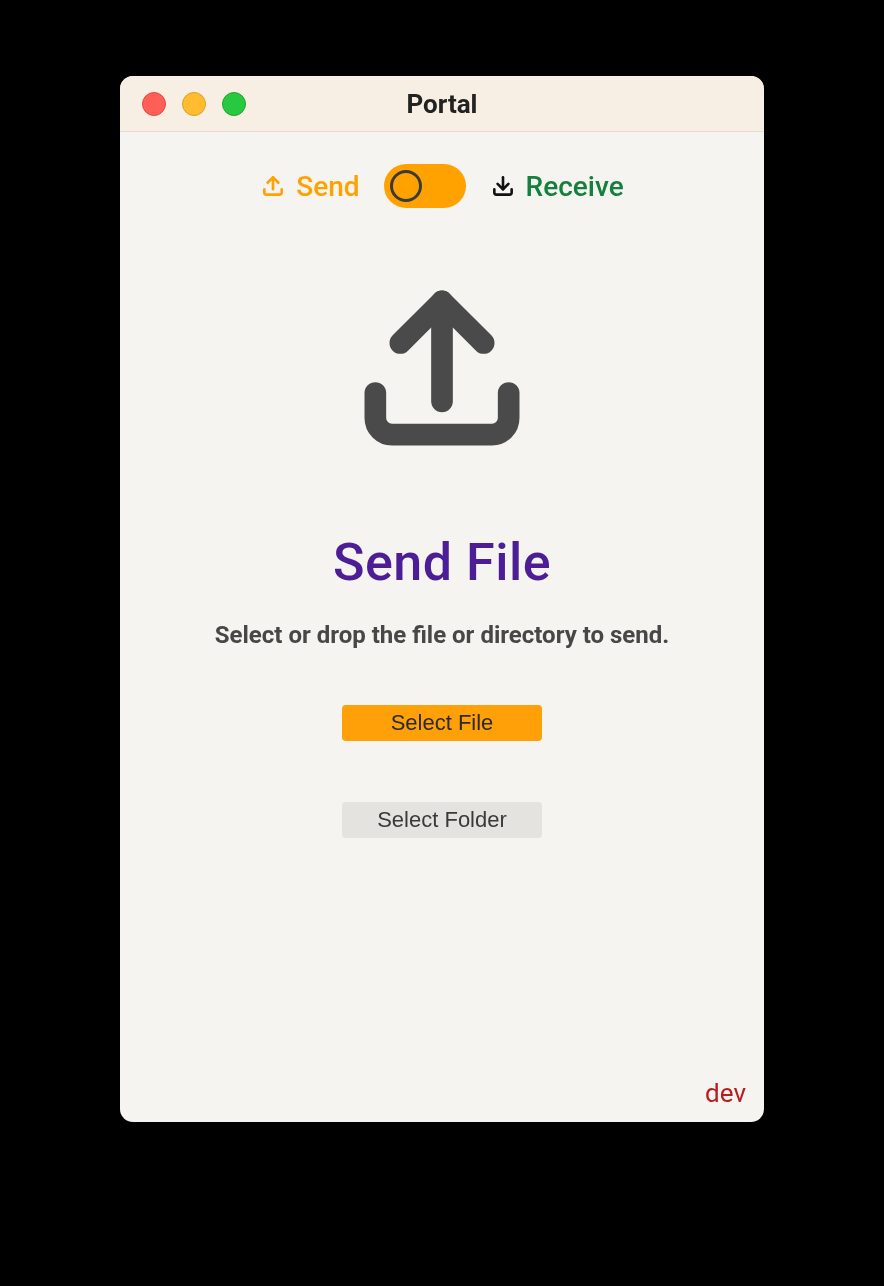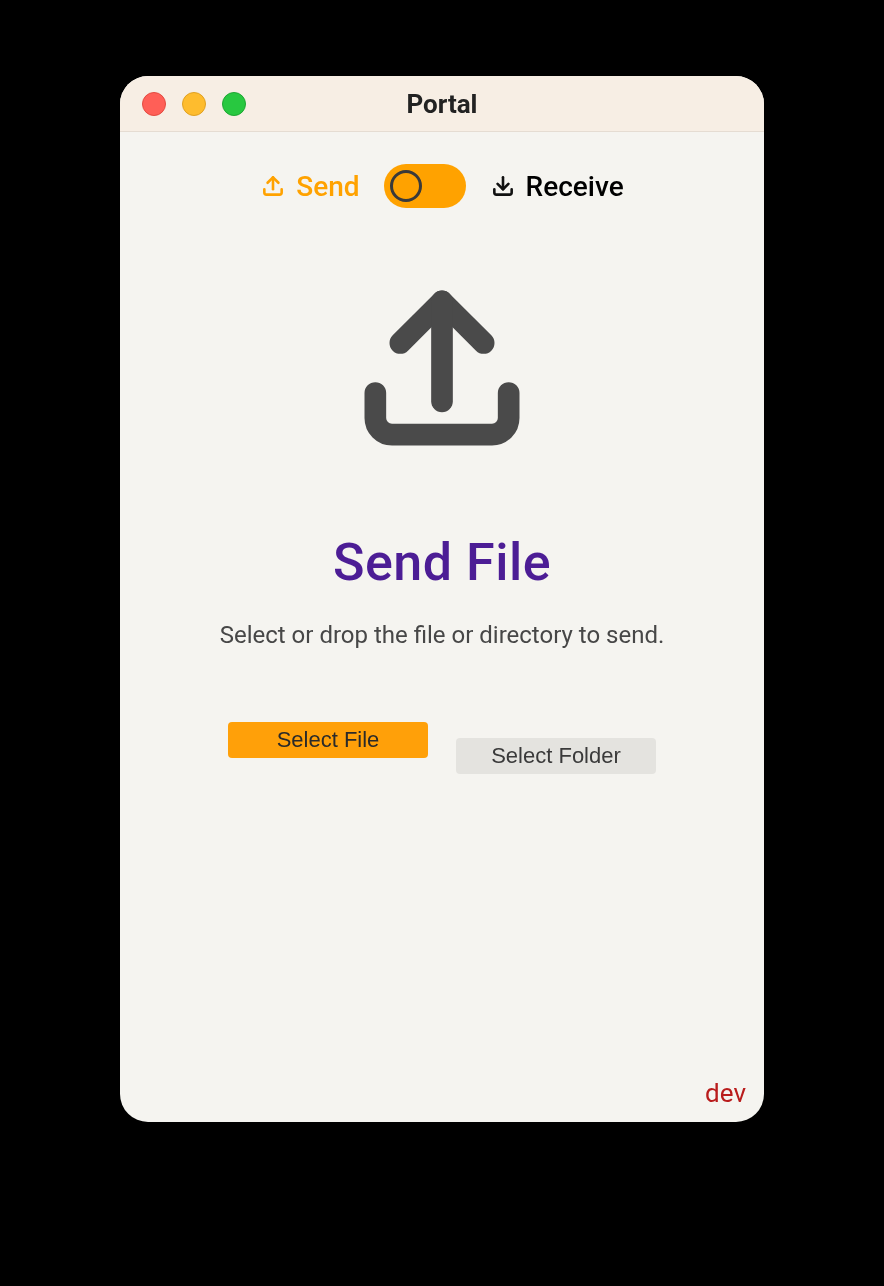--- a/index.html
+++ b/index.html
@@ -9,21 +9,21 @@
     font-family: -apple-system, BlinkMacSystemFont, "Segoe UI", Roboto, Helvetica, Arial, sans-serif;
     display: flex;
     align-items: flex-start;
     justify-content: center;
     padding-top: 76px;
   }
   .window {
     width: 644px;
     height: 1046px;
     background: #f5f4f0;
-    border-radius: 28px;
+    border-radius: 13px;
     overflow: hidden;
     box-shadow: 0 10px 40px rgba(0,0,0,0.5);
     position: relative;
     display: flex;
     flex-direction: column;
   }
   .titlebar {
     height: 56px;
     background: #f7eee4;
     border-bottom: 1px solid #e5dcd2;
@@ -67,21 +67,21 @@
   }
   .mode-label {
     display: flex;
     align-items: center;
     gap: 10px;
     font-size: 28px;
     font-weight: 500;
     cursor: pointer;
   }
   .mode-label.send { color: #ffa200; }
-  .mode-label.receive { color: #000000; }
+  .mode-label.receive { color: #15803d; }
   .mode-icon { display: inline-flex; }
   .toggle {
     width: 82px; height: 44px;
     background: #ffa200;
     border-radius: 22px;
     position: relative;
     cursor: pointer;
   }
   .toggle-knob {
     position: absolute;
@@ -98,24 +98,26 @@
     margin-top: 60px;
     font-size: 52px;
     font-weight: 500;
     color: #4c1d95;
     letter-spacing: 0.5px;
   }
   .subtext {
     margin-top: 28px;
     font-size: 24px;
     color: #474747;
+    font-weight: bold;
   }
   .buttons {
     margin-top: 56px;
     display: flex;
+    flex-direction: column;
     gap: 28px;
     align-items: center;
   }
   .btn {
     width: 200px;
     height: 36px;
     border-radius: 4px;
     font-size: 22px;
     font-weight: 400;
     display: flex;

